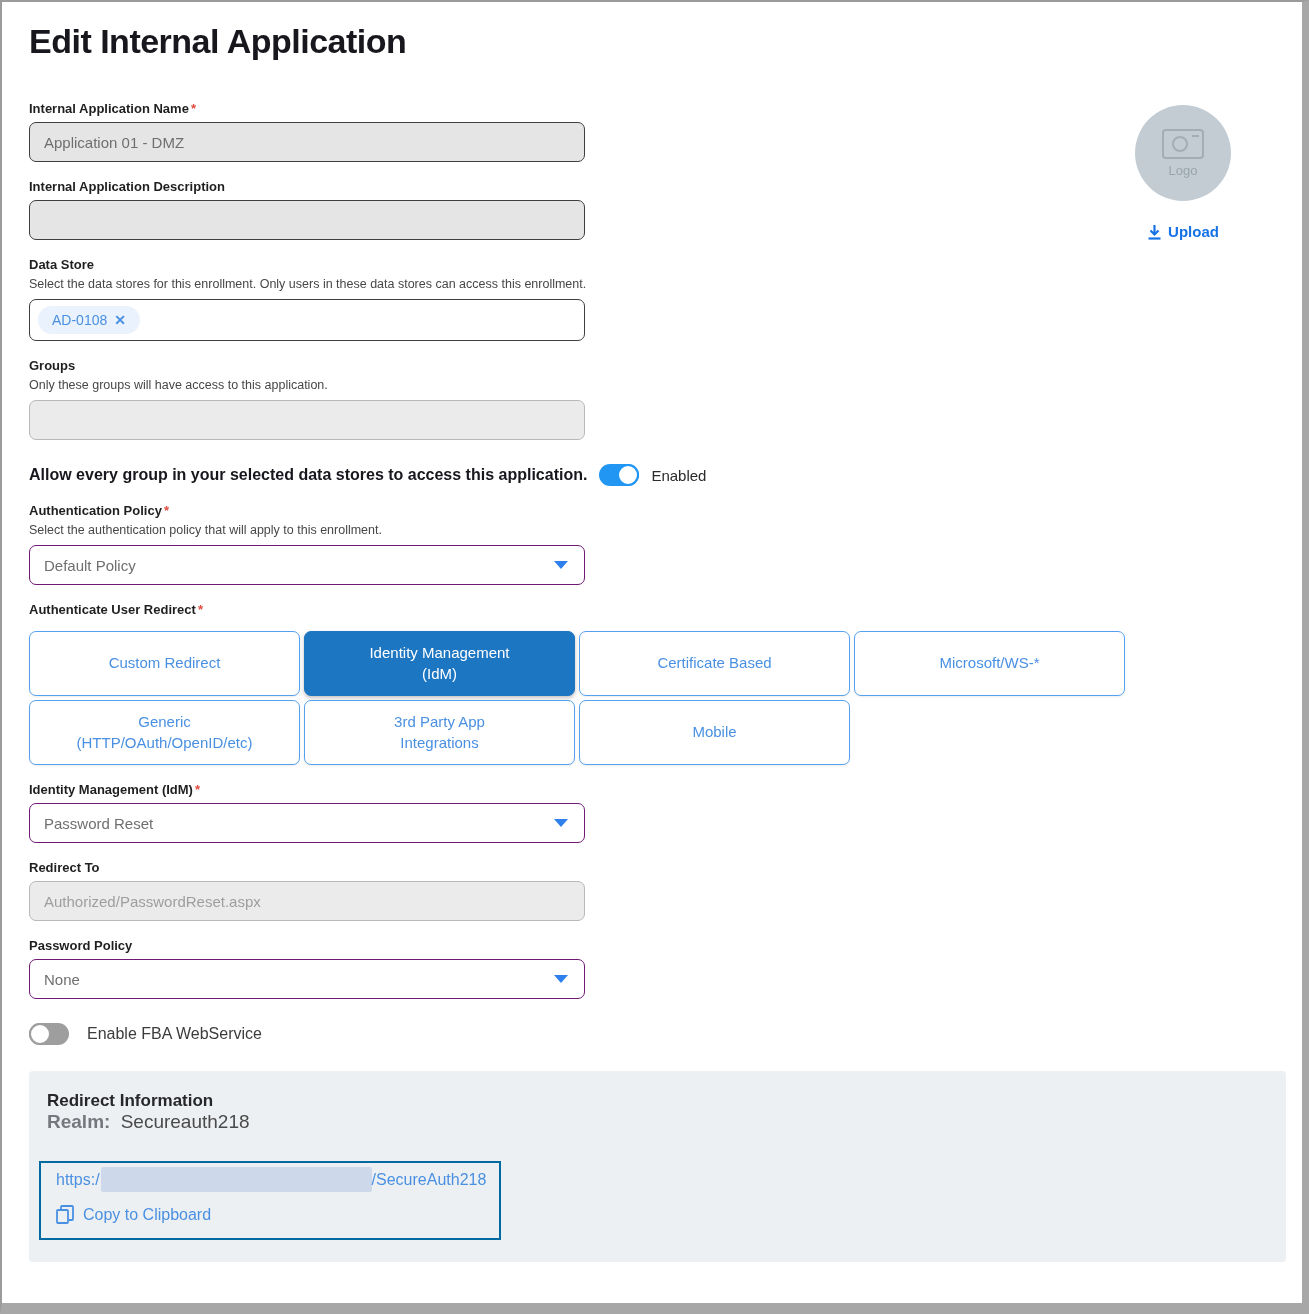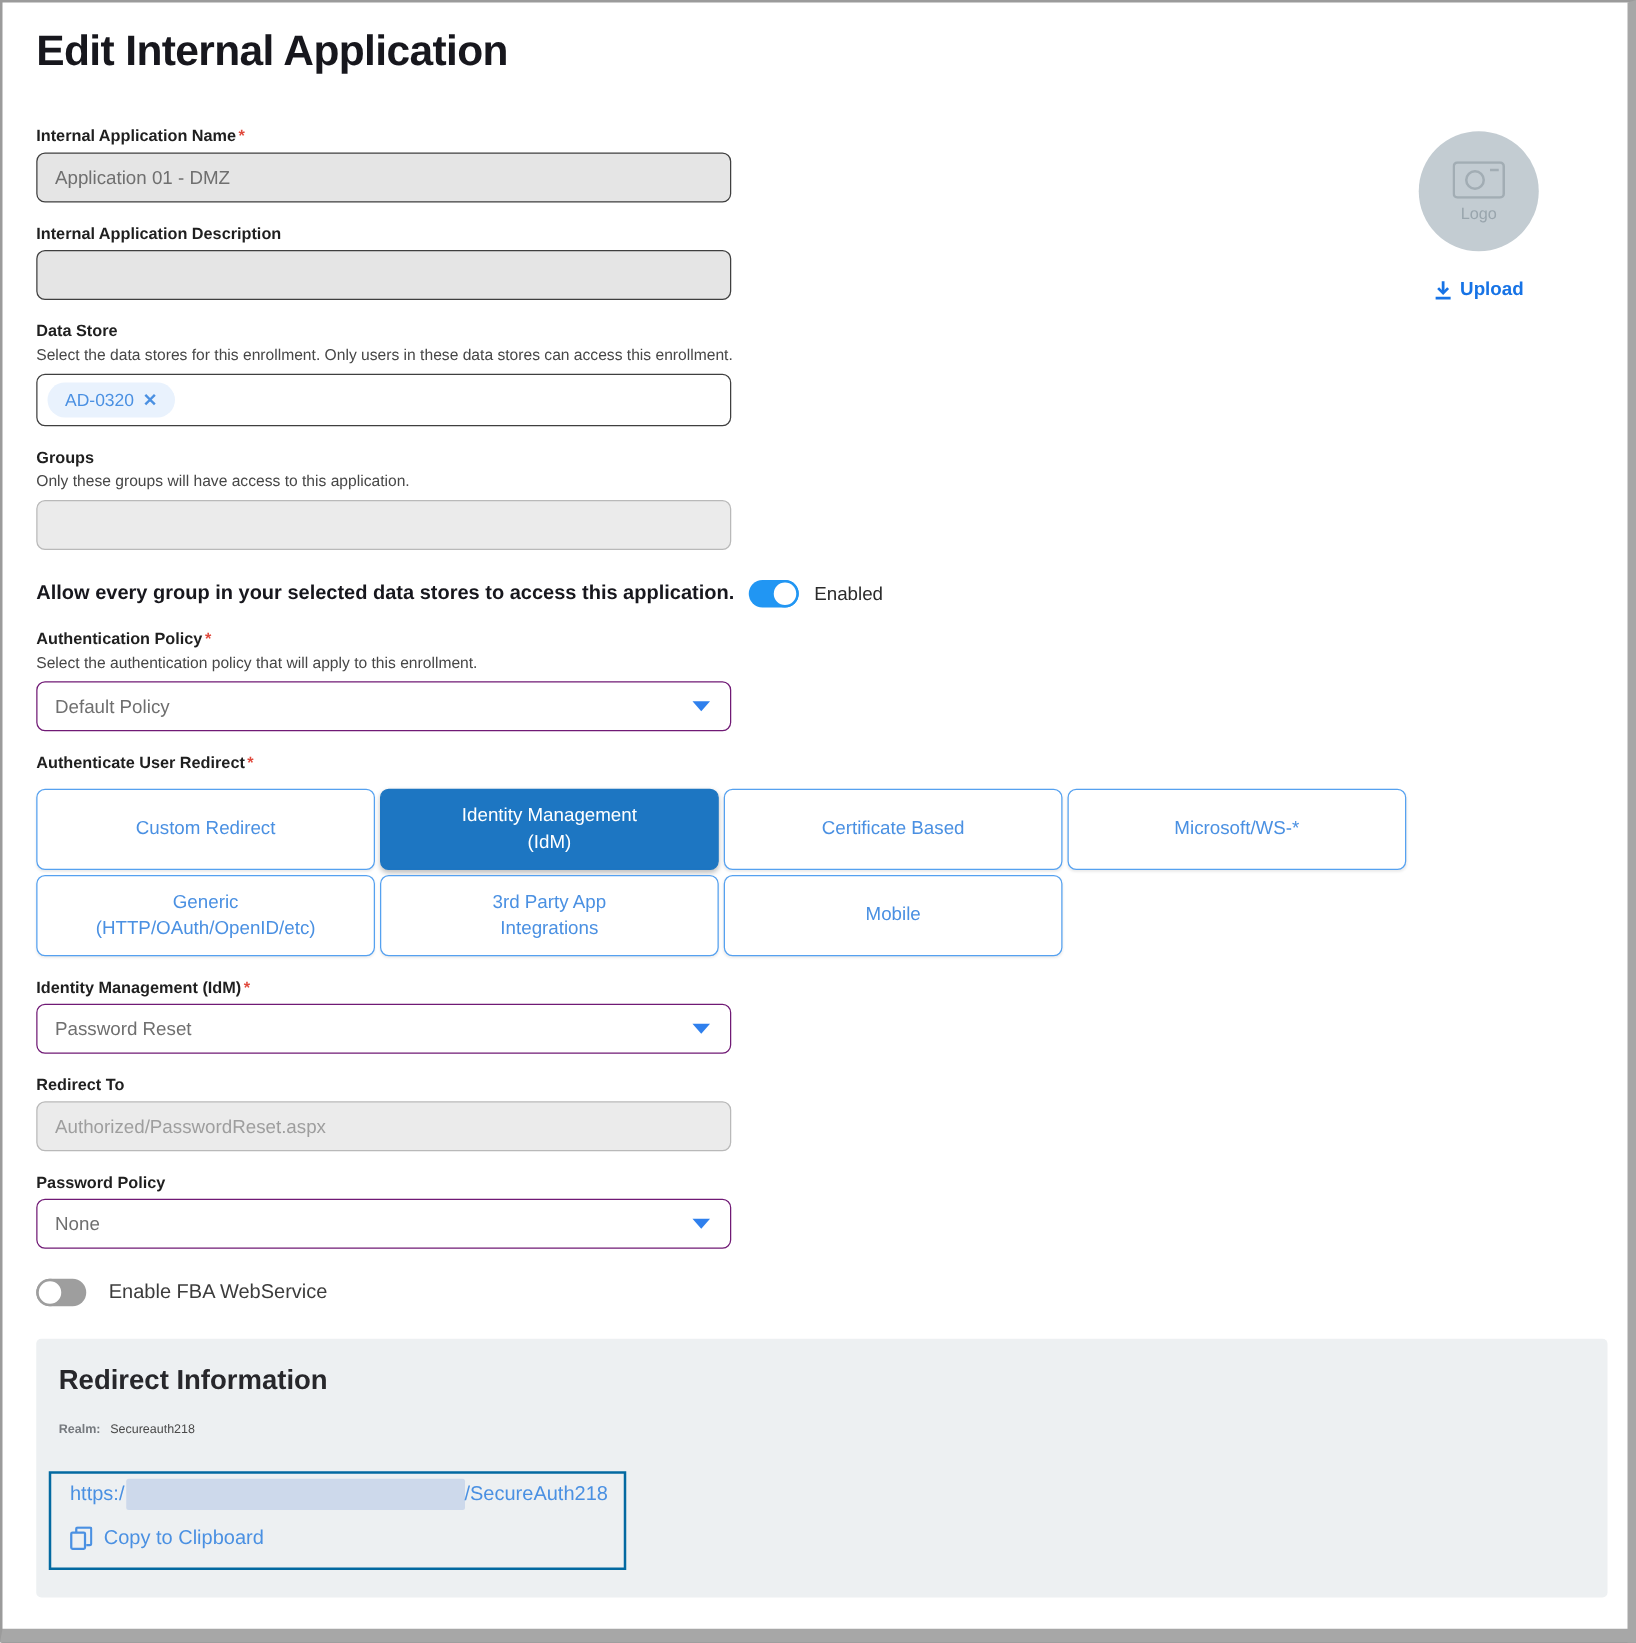--- a/index.html
+++ b/index.html
@@ -69,22 +69,22 @@
   }
   .rbtn.selected { background:#1d76c2; border-color:#1d76c2; color:#fff; box-shadow:0 2px 4px rgba(0,0,0,0.25); }
 
   .fba-row { display:flex; align-items:center; gap:18px; margin-top:24px; }
   .fba-row .fba-label { font-size:16px; color:#3c3c3c; }
 
   .panel {
     margin-top:26px; width:1257px; background:#edf0f2; border-radius:4px;
     padding:20px 18px 22px 18px;
   }
-  .panel-title { font-size:22px; font-weight:bold; color:#27272b; }
-  .realm-line { margin-top:21px; font-size:10px; }
+  .panel-title { font-size:17px; font-weight:bold; color:#27272b; }
+  .realm-line { font-size:19px; }
   .realm-label { color:#75797e; font-weight:bold; }
   .realm-value { color:#4a4a4a; margin-left:5px; }
 
   .red-box {
     display:inline-block; border:2px solid #0369a1; margin-top:28px; margin-left:-8px;
     padding:4px 13px 13px 15px; min-width:460px;
   }
   .url-line { display:flex; align-items:center; font-size:16px; color:#4a90e2; }
   .redacted { display:inline-block; width:271px; height:25px; background:#cdd9eb; border-radius:2px; margin:0 0 0 1px; }
   .copy-line { display:flex; align-items:center; gap:9px; margin-top:13px; font-size:16px; color:#4a90e2; cursor:pointer; }
@@ -112,21 +112,21 @@
     </div>
     <input class="text-input" type="text" value="Application 01 - DMZ" style="">
 
     <div class="field-label">Internal Application Description</div>
     <input class="text-input" type="text" value="" style="">
 
     <div class="field-label">Data Store</div>
     <div class="help-text">Select the data stores for this enrollment. Only users in these data stores can access this enrollment.</div>
     <div class="chip-input">
       <span class="chip">
-        <span>AD-0320</span>
+        <span>AD-0108</span>
         <span class="x">✕</span>
       </span>
     </div>
 
     <div class="field-label">Groups</div>
     <div class="help-text">Only these groups will have access to this application.</div>
     <input class="text-input" type="text" disabled="" value="" style="">
 
     <div class="toggle-row">
       <span class="bold-label">Allow every group in your selected data stores to access this application.</span>

